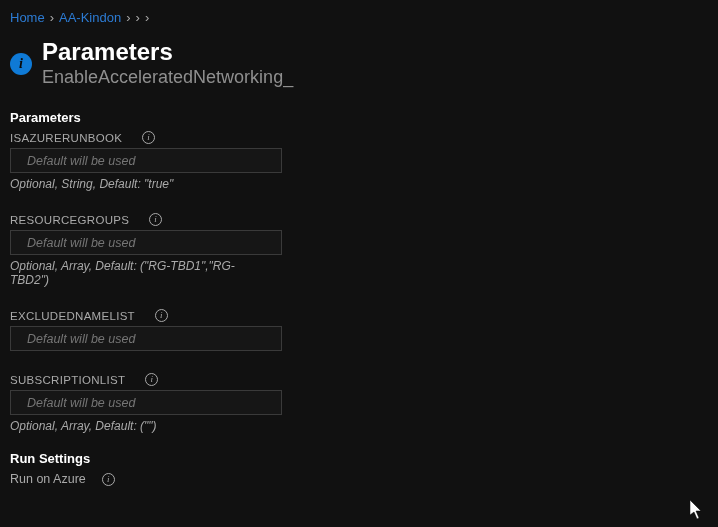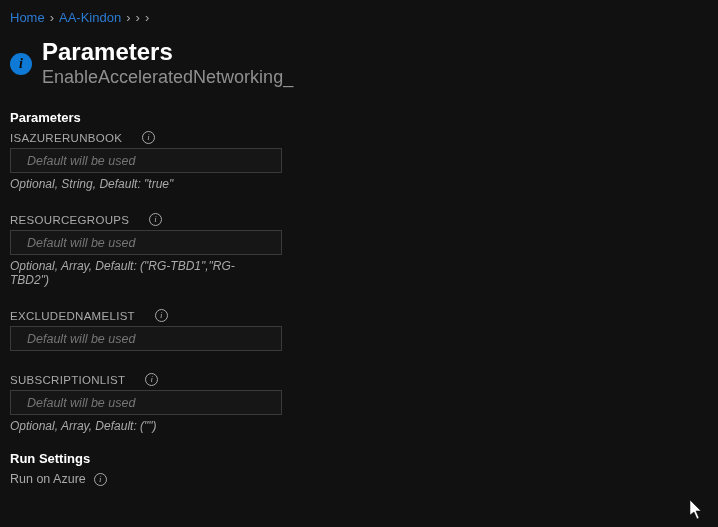--- a/index.html
+++ b/index.html
@@ -120,21 +120,21 @@
     margin-top: 4px;
     max-width: 230px;
   }
 
   
   .run-row {
     font-size: 12.5px;
     color: var(--text-dim);
     display: flex;
     align-items: center;
-    gap: 8px;
+    gap: 16px;
   }
 
   
   .cursor {
     position: absolute;
     left: 690px;
     top: 500px;
     width: 14px; height: 20px;
     pointer-events: none;
   }

